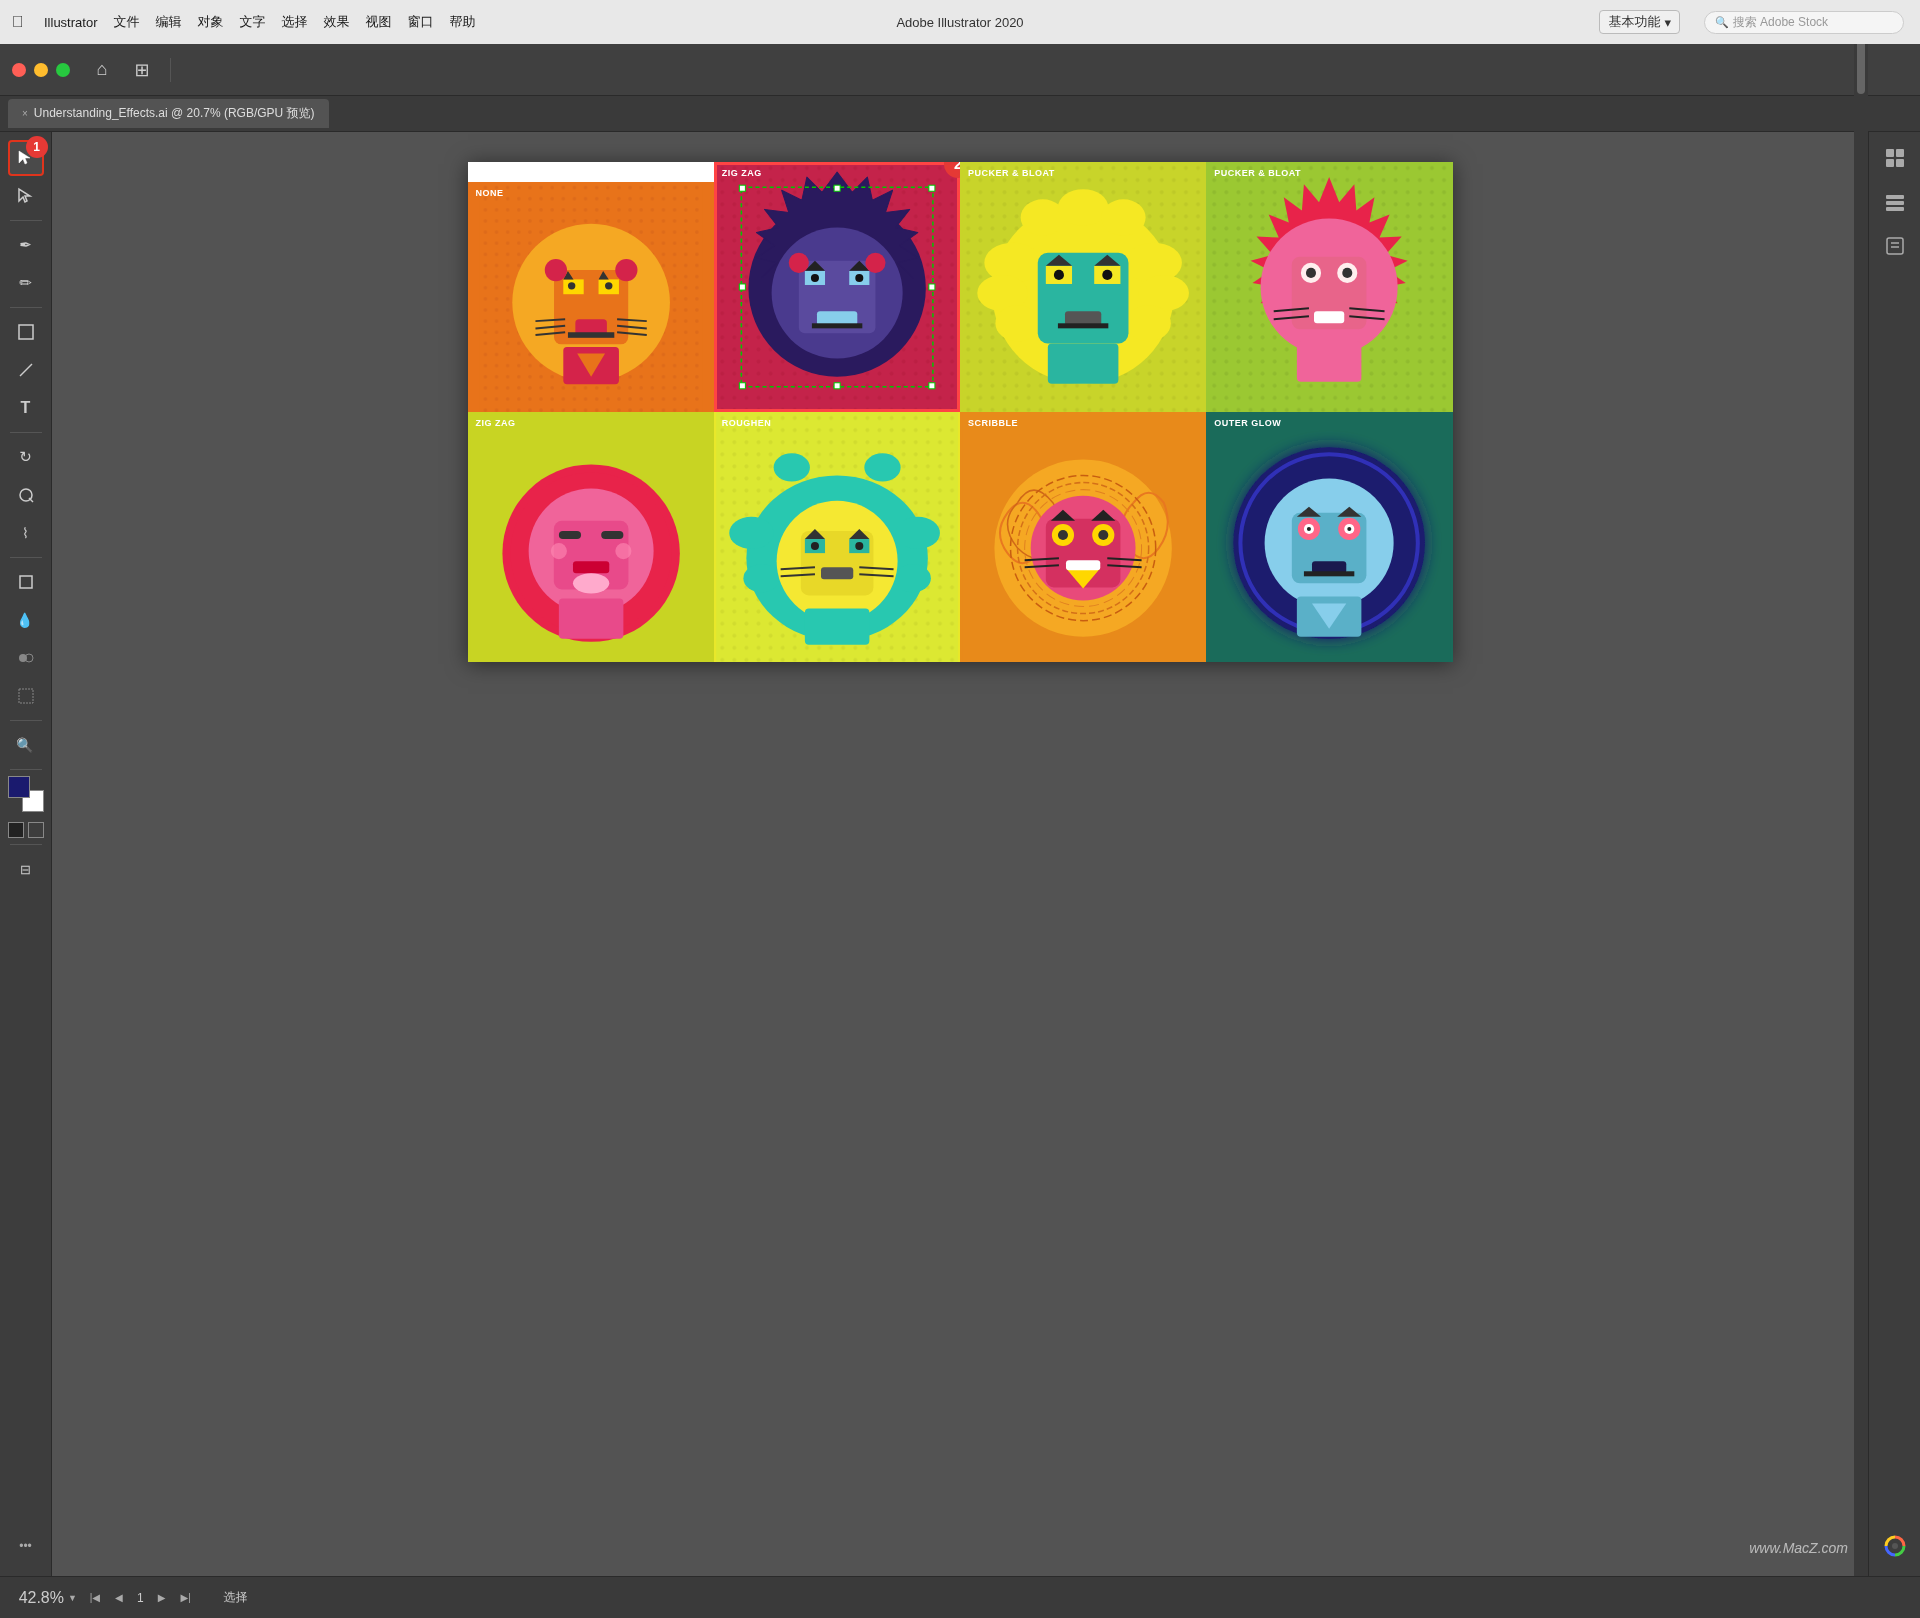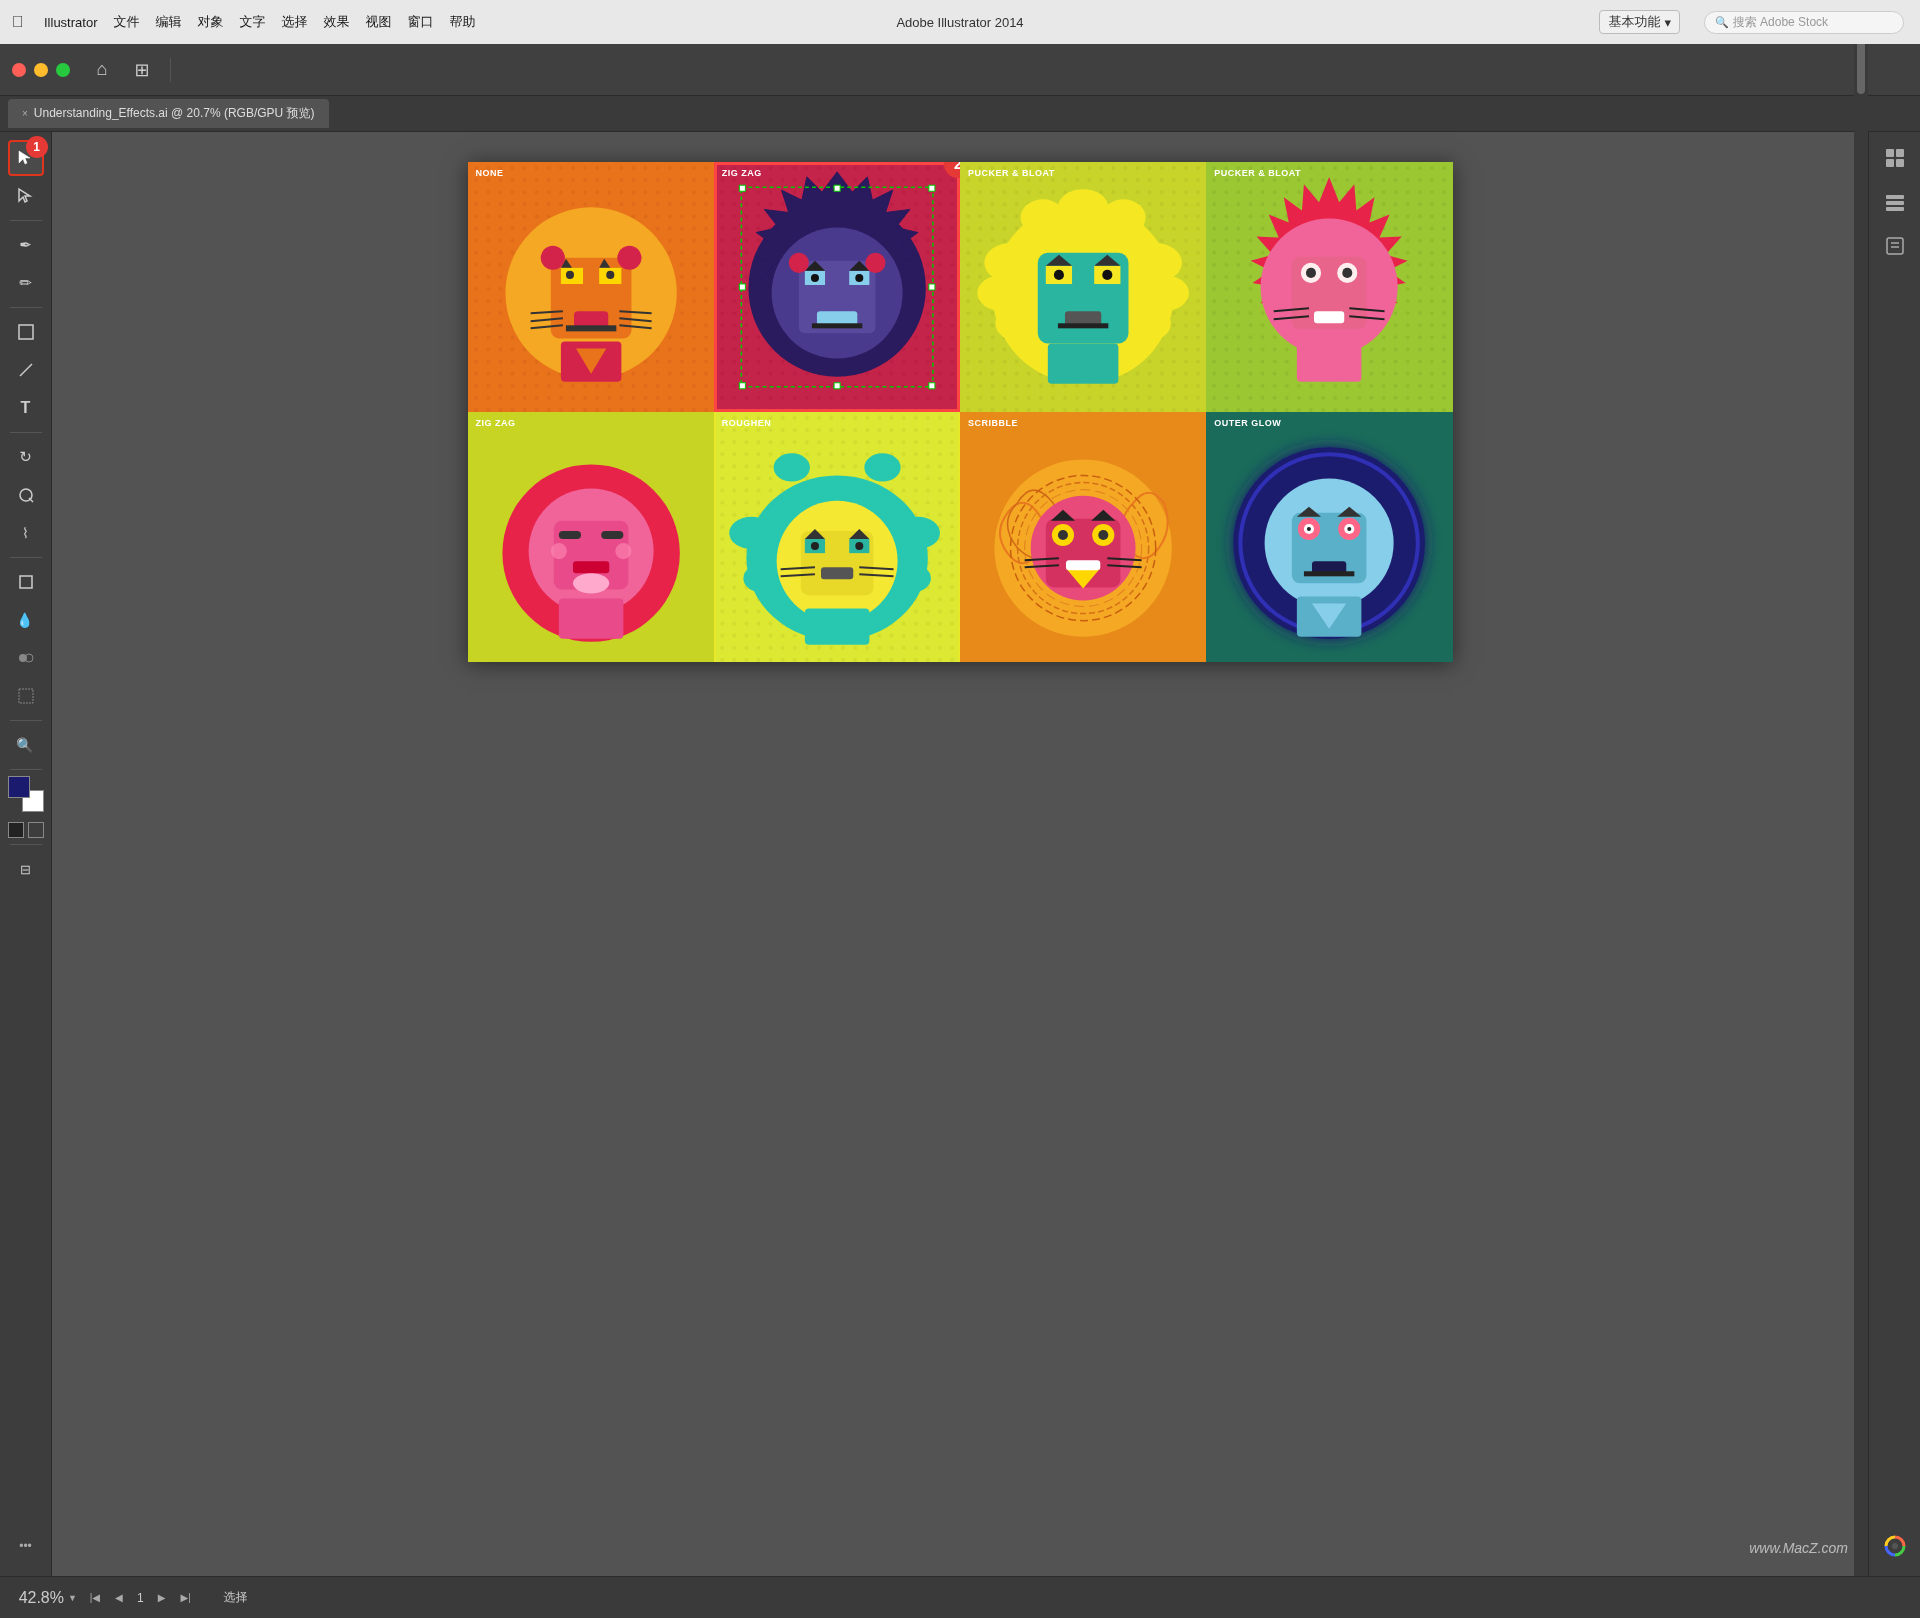--- a/index.html
+++ b/index.html
@@ -259,21 +259,21 @@
       left: 8px;
       font-size: 9px;
       font-weight: 800;
       color: white;
       letter-spacing: 0.5px;
       z-index: 5;
       font-family: Arial, sans-serif;
     }
 
     
-    .tile-none { background: #e8731a; }
+    .tile-none { background: #e8731a; margin-top: 20px; }
     .tile-zigzag { background: #d4234a; }
     .tile-pucker1 { background: #c8d42a; }
     .tile-pucker2 { background: #9bc832; }
     .tile-zigzag2 { background: #c8d423; }
     .tile-roughen { background: #e8e82a; }
     .tile-outer-glow { background: #1a6b5a; }
     .tile-scribble { background: #e88a1a; }
 
     
     .lion-svg {
@@ -436,21 +436,21 @@
   <span class="menu-item">Illustrator</span>
   <span class="menu-item">文件</span>
   <span class="menu-item">编辑</span>
   <span class="menu-item">对象</span>
   <span class="menu-item">文字</span>
   <span class="menu-item">选择</span>
   <span class="menu-item">效果</span>
   <span class="menu-item">视图</span>
   <span class="menu-item">窗口</span>
   <span class="menu-item">帮助</span>
-  <span class="menu-bar-center">Adobe Illustrator 2014</span>
+  <span class="menu-bar-center">Adobe Illustrator 2020</span>
   <div class="menu-bar-right">
     <div class="workspace-selector">
       <span>基本功能</span>
       <span>▾</span>
     </div>
     <div class="search-bar">
       <span style="margin-right:4px; font-size:11px;">🔍</span>
       <span>搜索 Adobe Stock</span>
     </div>
   </div>

